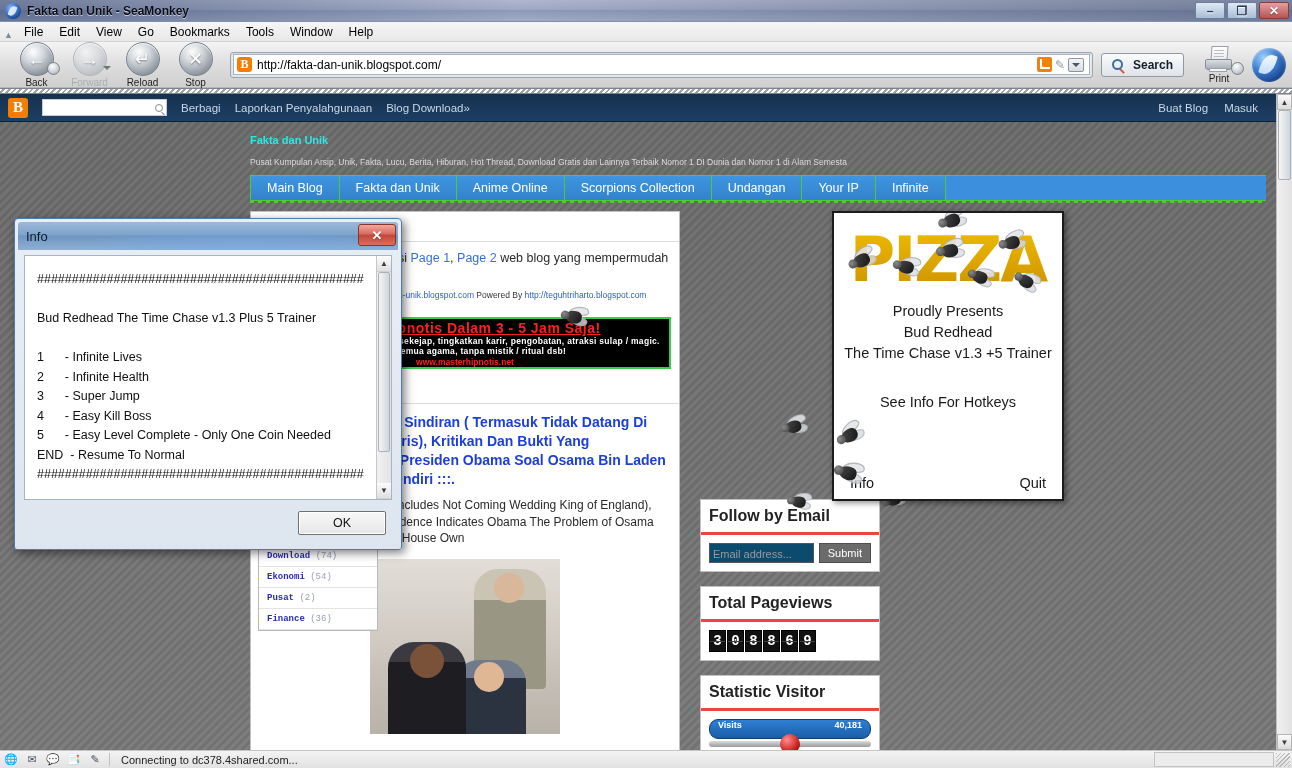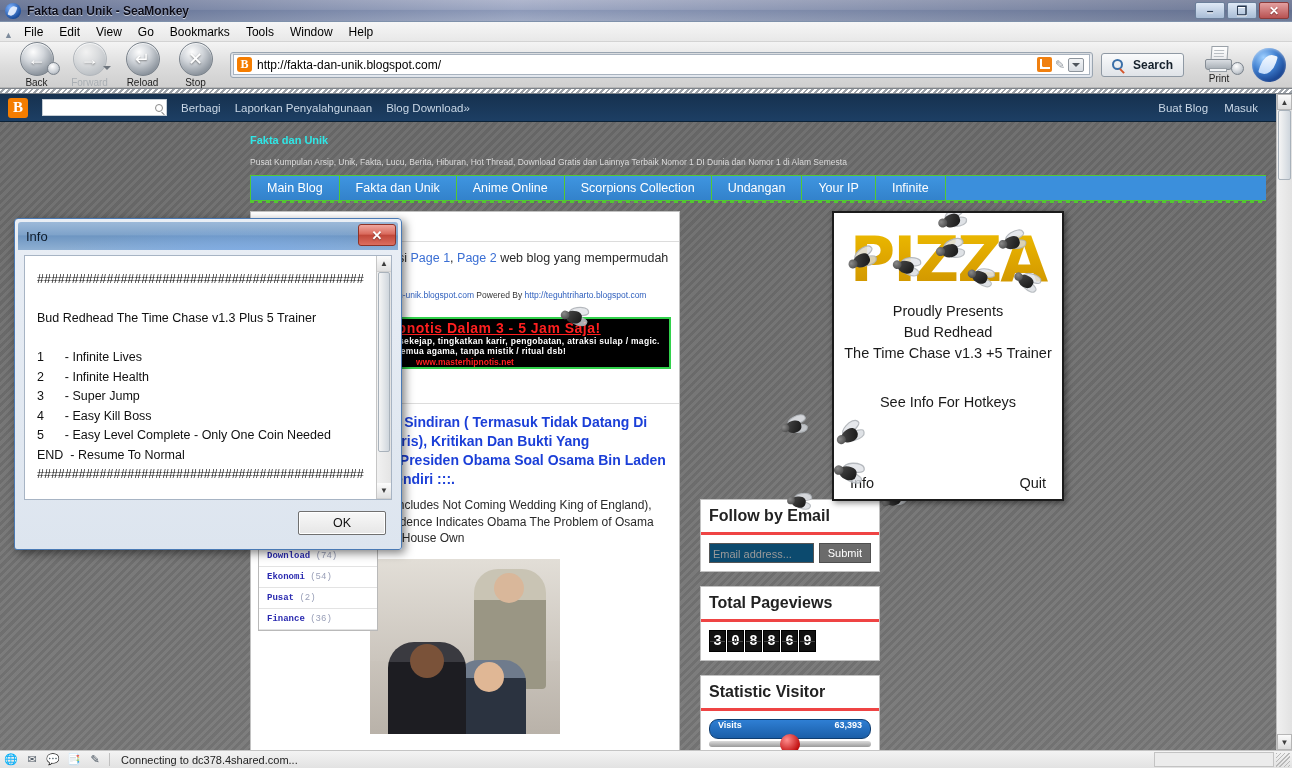--- a/index.html
+++ b/index.html
@@ -641,21 +641,21 @@
                 <div class="cdigit">6</div>
                 <div class="cdigit">9</div>
               </div>
             </div>
           </div>
           <div class="widget">
             <div class="widget-title">Statistic Visitor</div>
             <div class="widget-body">
               <div class="visits-bar">
                 <span>Visits</span>
-                <span>63,393</span>
+                <span>40,181</span>
               </div>
               <div class="visits-art">
                 <div class="bar2"></div>
                   <div class="ball"></div>
               </div>
             </div>
           </div>
         </div>
       </div>
 

